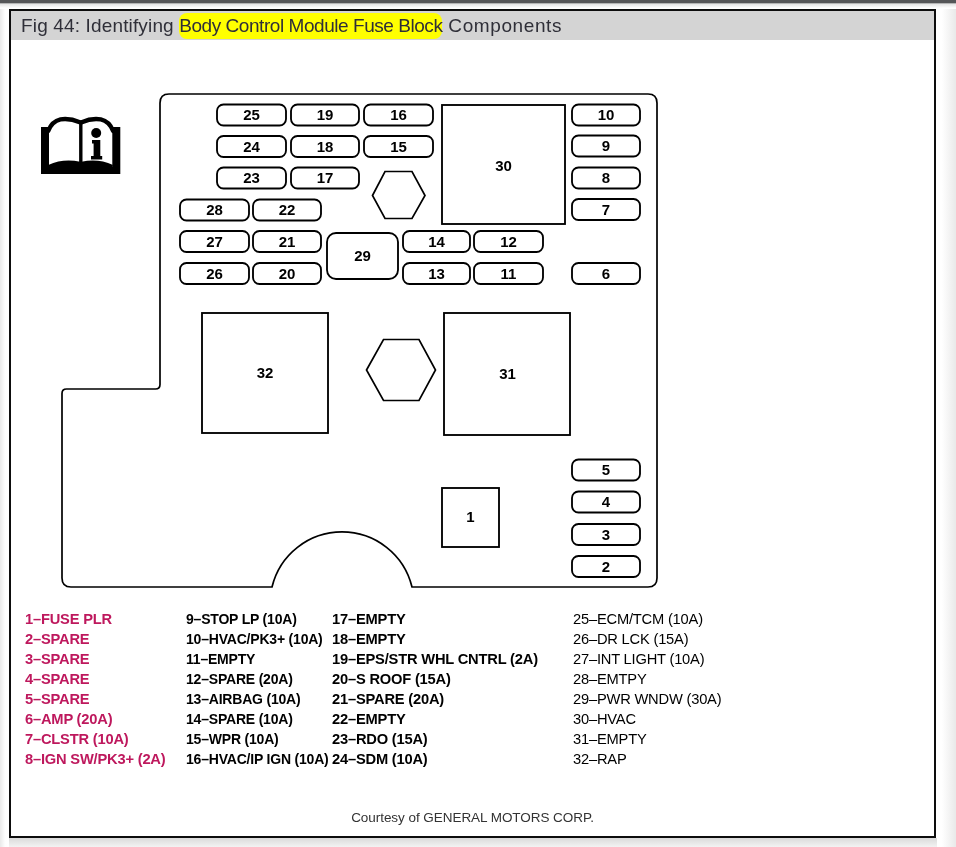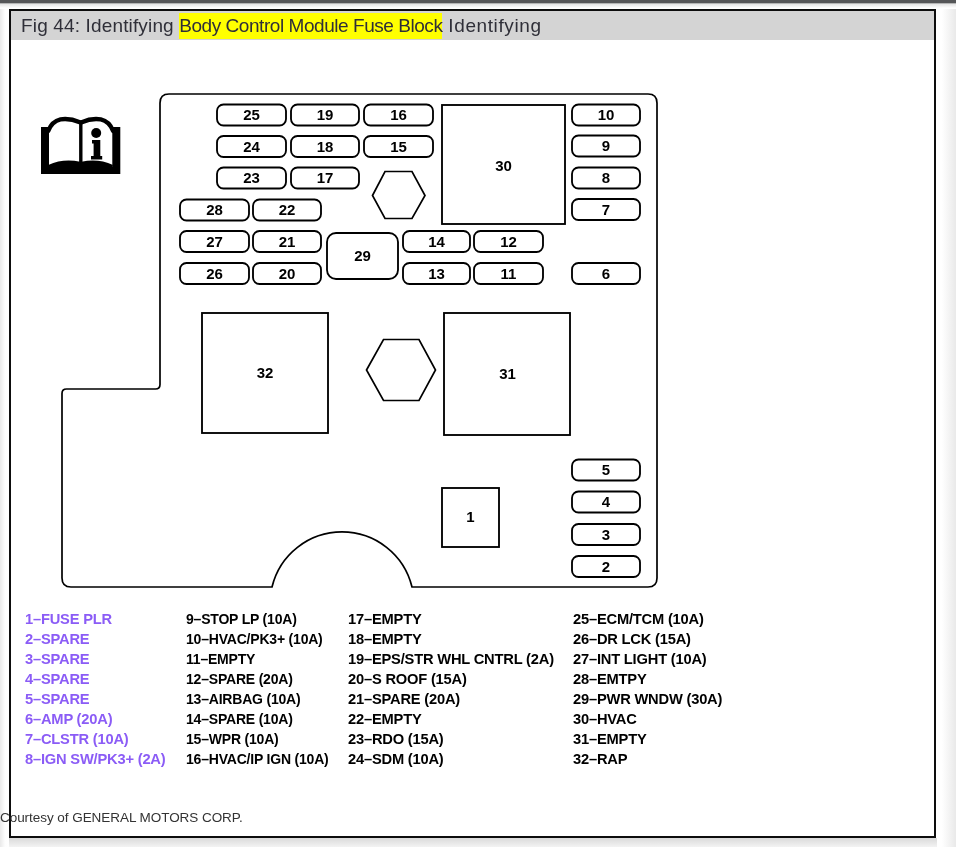--- a/index.html
+++ b/index.html
@@ -14,21 +14,21 @@
 
 <div class="abs" style="left:0;top:9px;width:9px;height:838px;background:linear-gradient(to right,#e9e9e9 0%,#fdfdfd 55%,#ffffff 100%);"></div>
 
 <div class="abs" style="left:937px;top:9px;width:19px;height:838px;background:linear-gradient(to right,#ffffff 0%,#ffffff 25%,#e9e9e9 100%);"></div>
 
 <div class="abs" style="left:9px;top:838px;width:928px;height:9px;background:linear-gradient(to bottom,#dadada 0%,#f3f3f3 100%);"></div>
 
 <div class="abs" style="left:9px;top:9px;width:923px;height:825px;border:2px solid #0d0d0d;background:#ffffff;"></div>
 
 <div class="abs" style="left:11px;top:11px;width:923px;height:29px;background:#d4d4d4;font-size:19px;line-height:30.5px;color:#2f2f38;white-space:nowrap;">
-<span style="padding-left:10px;letter-spacing:0.15px;">Fig 44: Identifying </span><span style="background:#ffff00;letter-spacing:-0.45px;padding-top:2px;padding-bottom:2.5px;">Body Control Module Fuse Block</span><span style="letter-spacing:0.6px;"> Identifying</span>
+<span style="padding-left:10px;letter-spacing:0.15px;">Fig 44: Identifying </span><span style="background:#ffff00;letter-spacing:-0.45px;padding-top:2px;padding-bottom:2.5px;border-radius:8px;">Body Control Module Fuse Block</span><span style="letter-spacing:0.6px;"> Components</span>
 </div>
 
 <svg class="abs" style="left:41px;top:112px;" width="80" height="63" viewBox="0 0 80 63">
 
   <path fill-rule="evenodd" fill="#000" d="M0 15H79.3V62H0Z M8.5 15H71V50H8.5Z"></path>
 
   <path d="M8 18 C9.5 13 13.5 8.8 19.5 7.4 C25.5 6.5 33.5 8 38.8 10.3 L38.8 51.5 C30 49.5 18 50 8 54.5 Z" fill="#fff"></path>
 
   <path d="M71.3 18 C69.8 13 65.8 8.8 59.8 7.4 C53.8 6.5 45.8 8 40.8 10.3 L40.8 51.5 C49.5 49.5 61.3 50 71.3 54.5 Z" fill="#fff"></path>
   <path d="M7.2 19 C9.5 13 13.5 8.8 19.5 7.4 C25.5 6.5 33.5 8 38.8 10.3" fill="none" stroke="#000" stroke-width="4.4" stroke-linecap="round"></path>
@@ -157,21 +157,21 @@
 
     <text x="470.5" y="522">1</text>
 
     <text x="606" y="475">5</text>
       <text x="606" y="507">4</text>
       <text x="606" y="539.5">3</text>
       <text x="606" y="571.5">2</text>
   </g>
 </svg>
 
-<div class="abs" style="left:25px;top:609px;font-size:14.7px;font-weight:bold;line-height:20px;letter-spacing:-0.2px;color:#8b5cf6;white-space:nowrap;">
+<div class="abs" style="left:25px;top:609px;font-size:14.7px;font-weight:bold;line-height:20px;letter-spacing:-0.2px;color:#be185d;white-space:nowrap;">
 1–FUSE PLR<br>
 2–SPARE<br>
 3–SPARE<br>
 4–SPARE<br>
 5–SPARE<br>
 6–AMP (20A)<br>
 7–CLSTR (10A)<br>
 8–IGN SW/PK3+ (2A)
 </div>
 
@@ -179,35 +179,35 @@
 9–STOP LP (10A)<br>
 10–HVAC/PK3+ (10A)<br>
 11–EMPTY<br>
 12–SPARE (20A)<br>
 13–AIRBAG (10A)<br>
 14–SPARE (10A)<br>
 15–WPR (10A)<br>
 16–HVAC/IP IGN (10A)
 </div>
 
-<div class="abs" style="left:348px;top:609px;font-size:14.7px;font-weight:bold;line-height:20px;letter-spacing:-0.2px;color:#000;white-space:nowrap;">
+<div class="abs" style="left:332px;top:609px;font-size:14.7px;font-weight:bold;line-height:20px;letter-spacing:-0.2px;color:#000;white-space:nowrap;">
 17–EMPTY<br>
 18–EMPTY<br>
 19–EPS/STR WHL CNTRL (2A)<br>
 20–S ROOF (15A)<br>
 21–SPARE (20A)<br>
 22–EMPTY<br>
 23–RDO (15A)<br>
 24–SDM (10A)
 </div>
 
-<div class="abs" style="left:573px;top:609px;font-size:14.7px;font-weight:bold;line-height:20px;letter-spacing:-0.2px;color:#000;white-space:nowrap;">
+<div class="abs" style="left:573px;top:609px;font-size:14.7px;font-weight:normal;line-height:20px;letter-spacing:-0.2px;color:#000;white-space:nowrap;">
 25–ECM/TCM (10A)<br>
 26–DR LCK (15A)<br>
 27–INT LIGHT (10A)<br>
 28–EMTPY<br>
 29–PWR WNDW (30A)<br>
 30–HVAC<br>
 31–EMPTY<br>
 32–RAP
 </div>
 
-<div class="abs" style="left:0;top:810px;width:945px;font-size:13.5px;letter-spacing:-0.05px;color:#333333;">Courtesy of GENERAL MOTORS CORP.</div>
+<div class="abs" style="left:0;top:810px;width:945px;text-align:center;font-size:13.5px;letter-spacing:-0.05px;color:#333333;">Courtesy of GENERAL MOTORS CORP.</div>
 
 </body></html>

